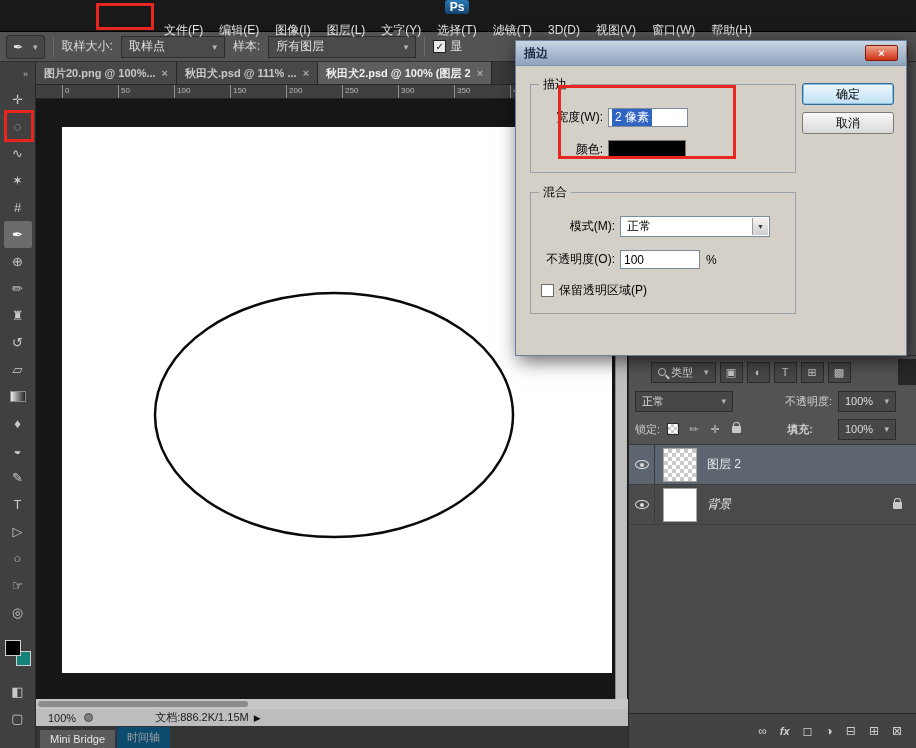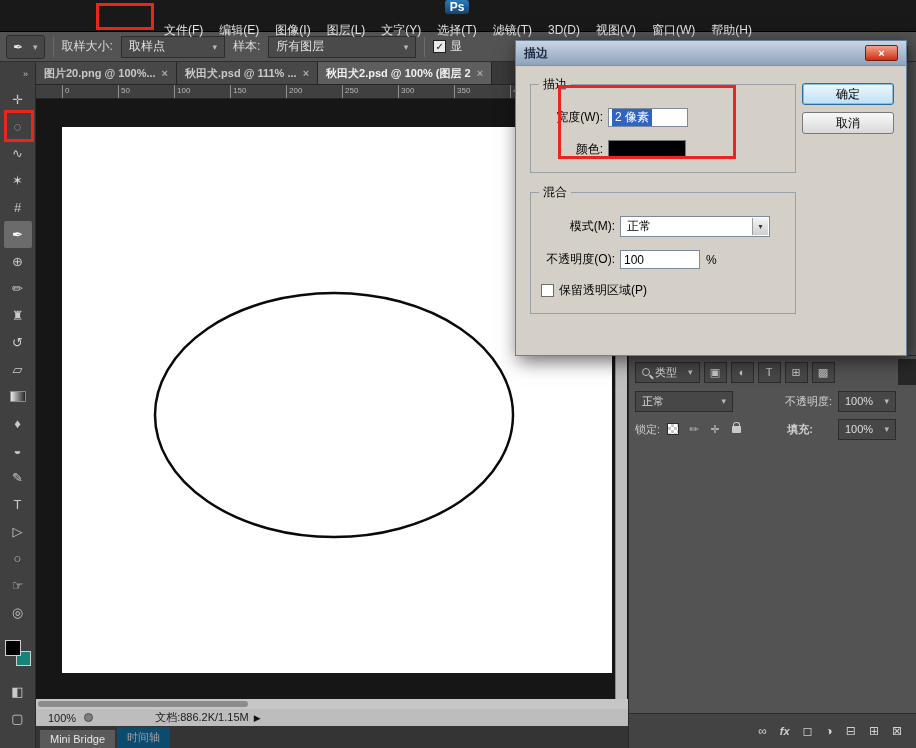--- a/index.html
+++ b/index.html
@@ -73,21 +73,21 @@
   .bottom-tabs{position:absolute;left:0;top:664px;width:100%;height:22px;background:#343434;
                display:flex;align-items:flex-end;gap:2px;padding-left:4px;}
   .btab{padding:3px 10px;font-size:11px;background:#0c4a6e;color:#9e9e9e;white-space:nowrap;}
   .btab.active{background:#5a5a5a;color:#e5e5e5;}
 
   
   .right-panel{position:absolute;left:628px;top:62px;width:288px;height:686px;background:#535353;
                border-left:1px solid #2a2a2a;}
   .rp-content{position:absolute;left:0;top:293px;right:0;bottom:0;border-top:1px solid #2e2e2e;}
   .filter-row{position:absolute;left:0;top:3px;width:100%;height:26px;display:flex;align-items:center;
-              gap:4px;padding-left:6px;}
+              gap:4px;padding-left:22px;}
   .rp-dd{display:flex;align-items:center;gap:5px;height:21px;padding:0 6px;background:#474747;
          border:1px solid #2c2c2c;color:#ddd;font-size:11px;}
   .rp-dd.mode{width:98px;justify-content:space-between;}
   .rp-dd.mini{width:58px;justify-content:space-between;}
   .css-mag{position:relative;width:8px;height:8px;border:1.5px solid #c8c8c8;border-radius:50%;display:inline-block;}
   .css-mag::after{content:'';position:absolute;left:6px;top:7px;width:5px;height:1.5px;background:#c8c8c8;transform:rotate(45deg);}
   .f-ic{width:23px;height:21px;display:flex;align-items:center;justify-content:center;background:#474747;
         border:1px solid #2c2c2c;color:#c7c7c7;font-size:11px;}
   .rp-dock{position:absolute;right:0;top:0;width:18px;height:26px;background:#272727;}
   .blend-row{position:absolute;left:0;top:33px;width:100%;height:24px;display:flex;align-items:center;
@@ -336,20 +336,37 @@
         <span class="lk">✛</span>
         <span class="lk">
             <span class="css-lock"></span>
           </span>
         <span class="rp-label fill-label">填充:</span>
         <div class="rp-dd mini">
           <span>100%</span>
           <span class="dd-arrow">▾</span>
         </div>
       </div>
+      <div class="layer-list">
+        <div class="layer-row selected">
+          <span class="eye-cell">
+              <span class="css-eye"></span>
+            </span>
+          <span class="thumb checker"></span>
+          <span class="lname">图层 2</span>
+        </div>
+        <div class="layer-row">
+          <span class="eye-cell">
+              <span class="css-eye"></span>
+            </span>
+          <span class="thumb white"></span>
+          <span class="lname italic">背景</span>
+          <span class="row-lock"><span class="css-lock"></span></span>
+        </div>
+      </div>
       <div class="rp-bottom">
         <span>∞</span>
         <span class="fx-glyph">fx</span>
         <span>◻</span>
         <span>◑</span>
         <span>⊟</span>
         <span>⊞</span>
         <span>⊠</span>
       </div>
     </div>

